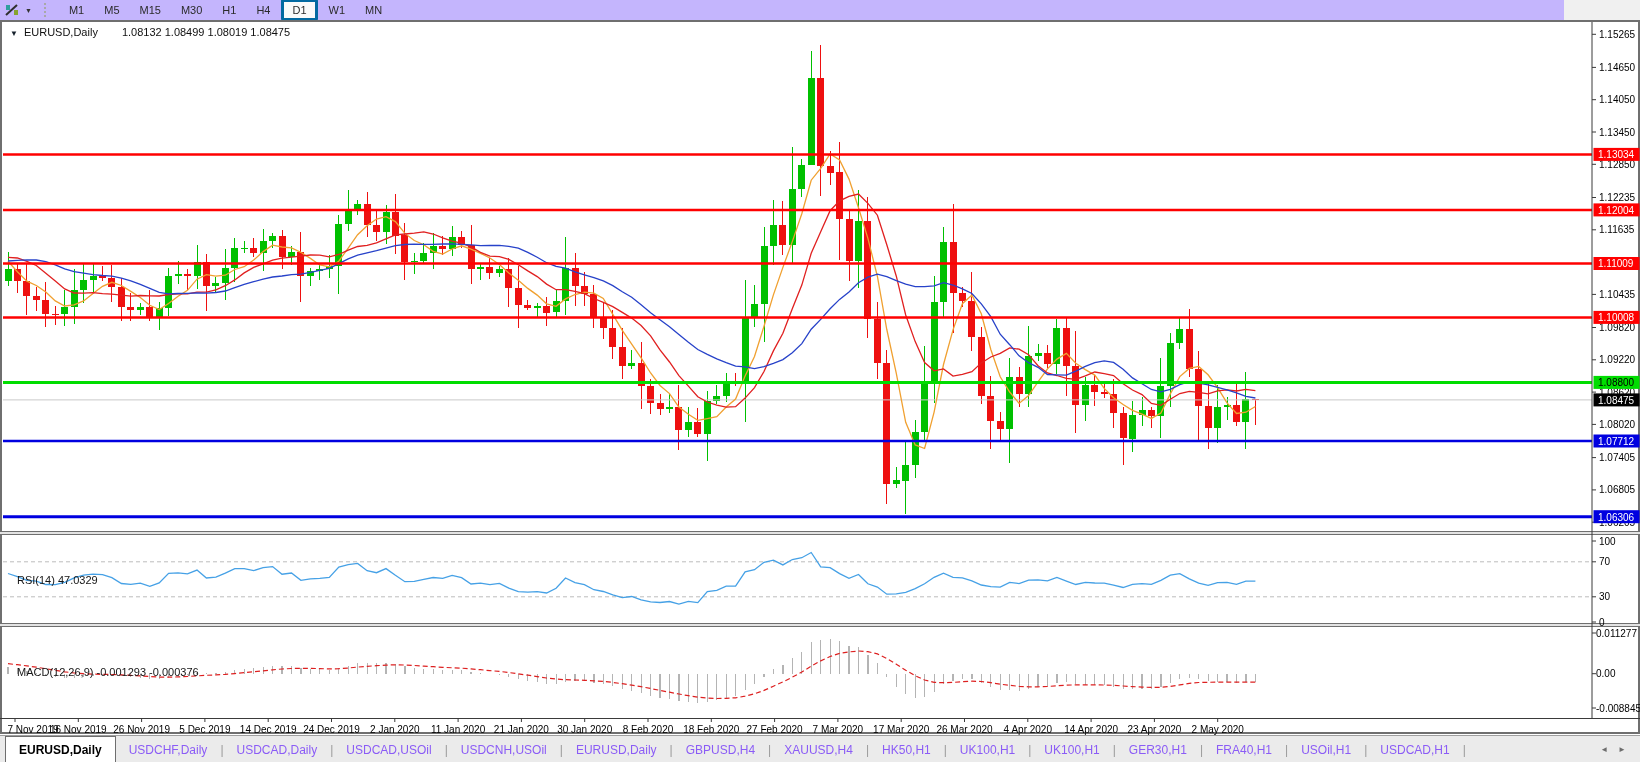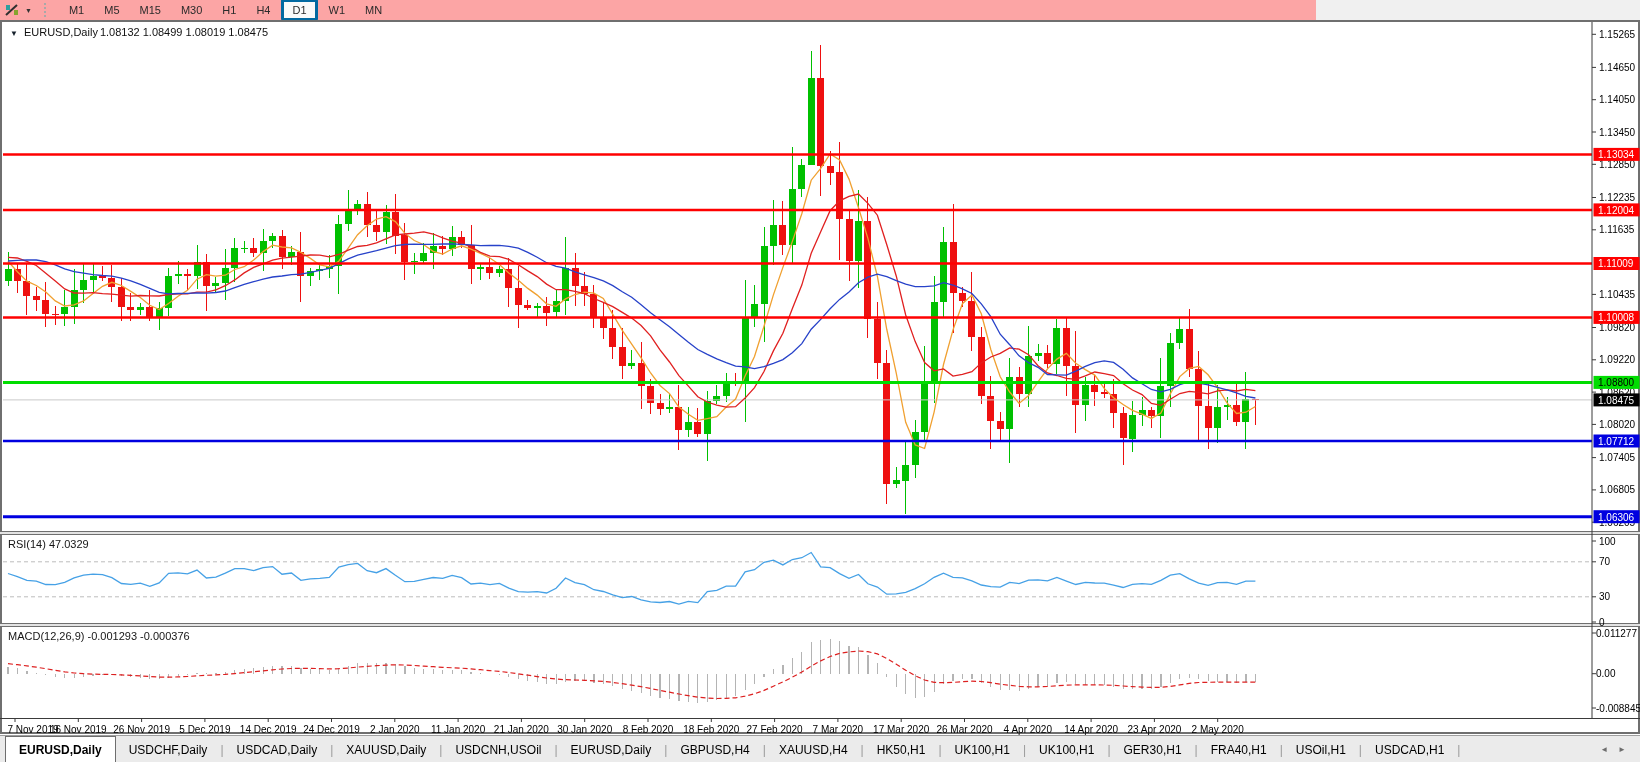--- a/index.html
+++ b/index.html
@@ -1,35 +1,35 @@
 <!DOCTYPE html>
 <html><head>
 <meta charset="utf-8">
 <style>
   html,body{margin:0;padding:0;width:1640px;height:762px;overflow:hidden;
     font-family:"Liberation Sans",sans-serif;background:#f0f0f0;}
-  .toolbar{position:absolute;left:0;top:0;width:1316px;height:20px;background:#fca5a5;
+  .toolbar{position:absolute;left:0;top:0;width:1564px;height:20px;background:#c4b5fd;
     border-bottom:1px solid #c9c9c9;display:flex;align-items:center;}
   .tool-icon-group{display:flex;align-items:center;margin-left:4px;cursor:pointer;}
   .dd-arrow{font-size:7px;color:#333;margin-left:5px;}
   .grip{width:6px;height:14px;border-left:2px dotted #a8a8a8;margin:0 8px 0 12px;}
   .tf-buttons{display:flex;align-items:center;gap:2px;}
   .tf-btn{font-size:11px;color:#2b2b2b;padding:1px 8px;border:1px solid transparent;
     border-radius:2px;cursor:default;line-height:14px;}
   .tf-btn.active{background:#fafafa;border:3px solid #0369a1;}
   .chart-window{position:absolute;left:0;top:20px;width:1640px;height:715px;background:#fff;}
   .chart-title{position:absolute;left:10px;top:6px;font-size:11px;color:#101010;
     white-space:nowrap;}
   .chart-title .tri{font-size:8px;color:#15202b;margin-right:6px;}
-  .chart-title .ohlc{margin-left:2px;}
-  .panel-header{position:absolute;left:8px;font-size:11px;color:#151515;white-space:nowrap;}
+  .chart-title .ohlc{margin-left:24px;}
+  .panel-header{position:absolute;left:17px;font-size:11px;color:#151515;white-space:nowrap;margin-top:36px;}
   .tabbar{position:absolute;left:0;top:735px;width:1640px;height:27px;background:#ebebeb;
     border-top:1px solid #9f9f9f;display:flex;align-items:stretch;}
   .tabs{display:flex;align-items:center;padding-left:5px;}
-  .tab{font-size:12px;color:#000000;padding:0 13px;cursor:pointer;white-space:nowrap;
+  .tab{font-size:12px;color:#8b5cf6;padding:0 13px;cursor:pointer;white-space:nowrap;
     display:flex;align-items:center;height:100%;}
   .tab.active{background:#ffffff;border:1px solid #6e6e6e;border-bottom:none;color:#000;
     font-weight:bold;margin-top:0;}
   .tab-sep{color:#9a9a9a;font-size:12px;}
   .tab-arrows{position:absolute;right:14px;top:0;height:27px;display:flex;align-items:center;
     gap:10px;color:#6d6d6d;font-size:8px;}
   svg text{font-family:"Liberation Sans",sans-serif;}
 </style>
 </head>
 <body>
@@ -622,21 +622,21 @@
   <div class="panel-header" style="top:610px">MACD(12,26,9) -0.001293 -0.000376</div>
 </div>
 
 <div class="tabbar">
   <div class="tabs" id="tabs">
       <div class="tab active">EURUSD,Daily</div>
       <div class="tab">USDCHF,Daily</div>
       <span class="tab-sep">|</span>
       <div class="tab">USDCAD,Daily</div>
       <span class="tab-sep">|</span>
-      <div class="tab">XAUUSD,Daily</div>
+      <div class="tab">USDCAD,USOil</div>
       <span class="tab-sep">|</span>
       <div class="tab">USDCNH,USOil</div>
       <span class="tab-sep">|</span>
       <div class="tab">EURUSD,Daily</div>
       <span class="tab-sep">|</span>
       <div class="tab">GBPUSD,H4</div>
       <span class="tab-sep">|</span>
       <div class="tab">XAUUSD,H4</div>
       <span class="tab-sep">|</span>
       <div class="tab">HK50,H1</div>

